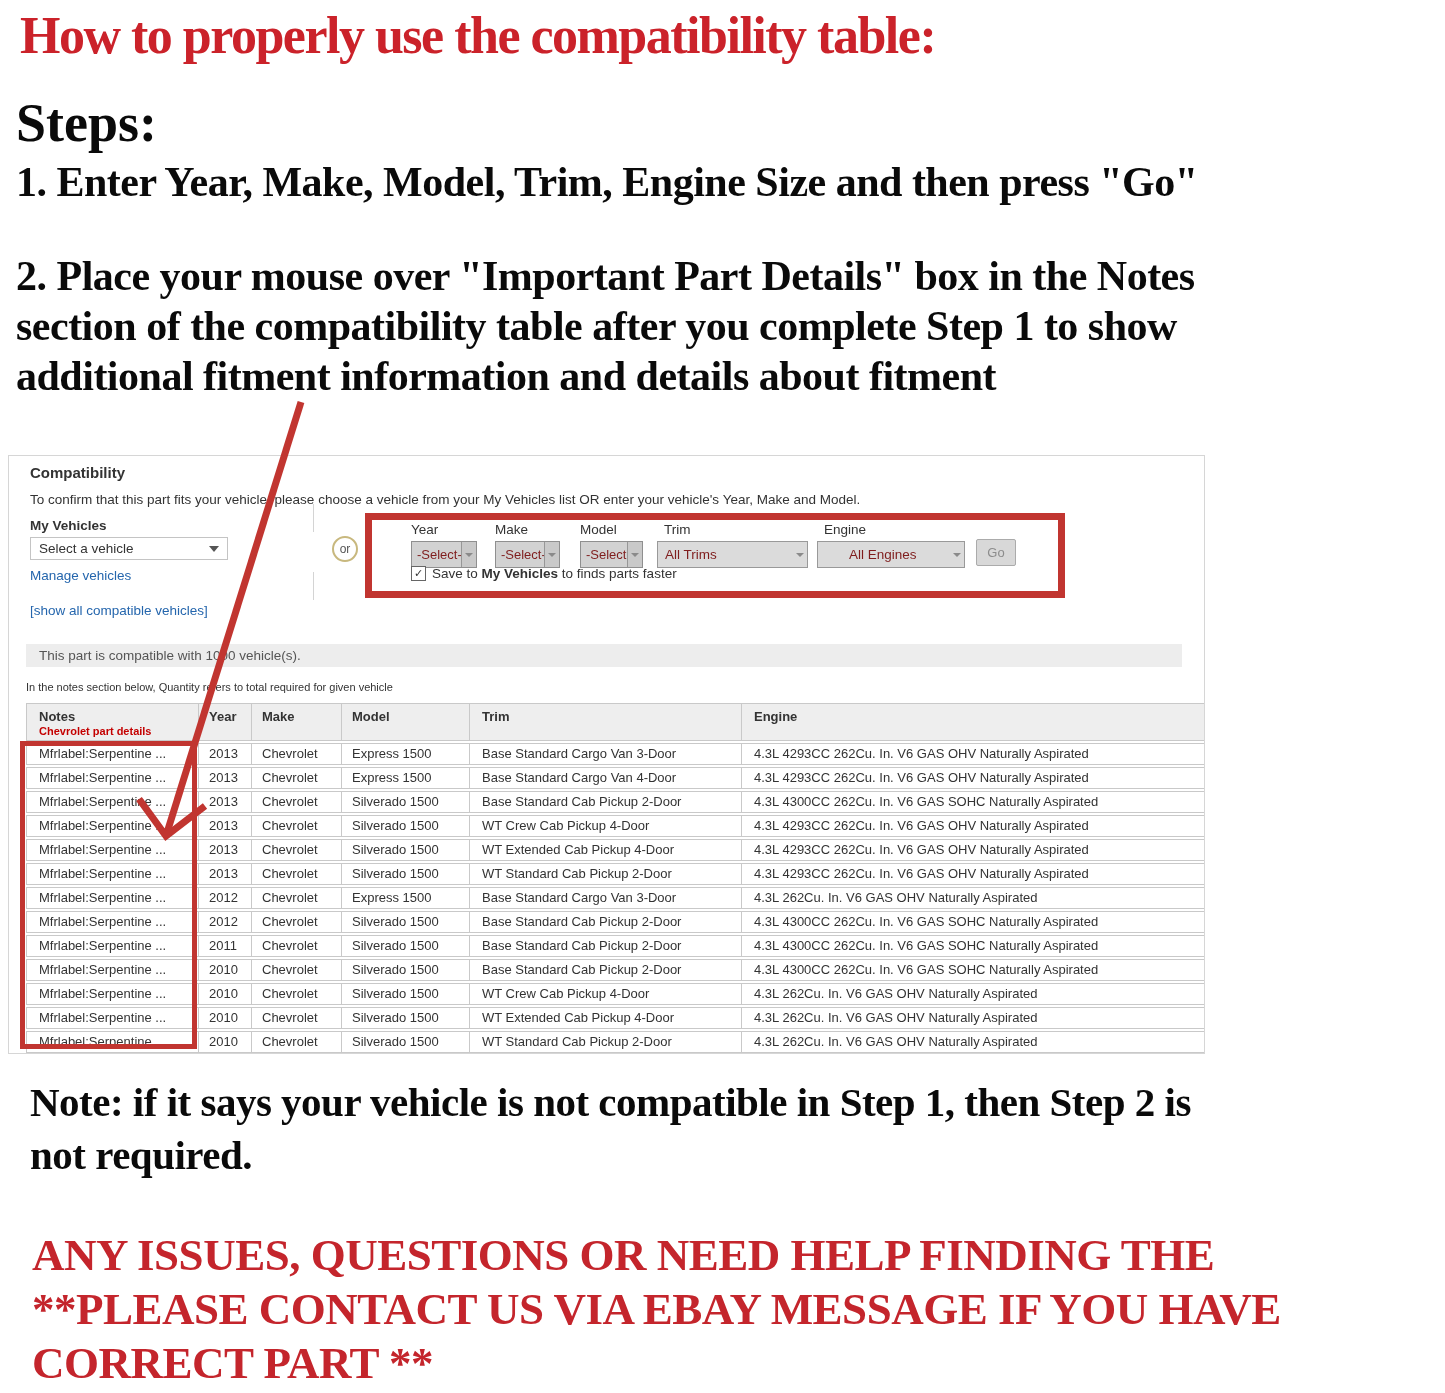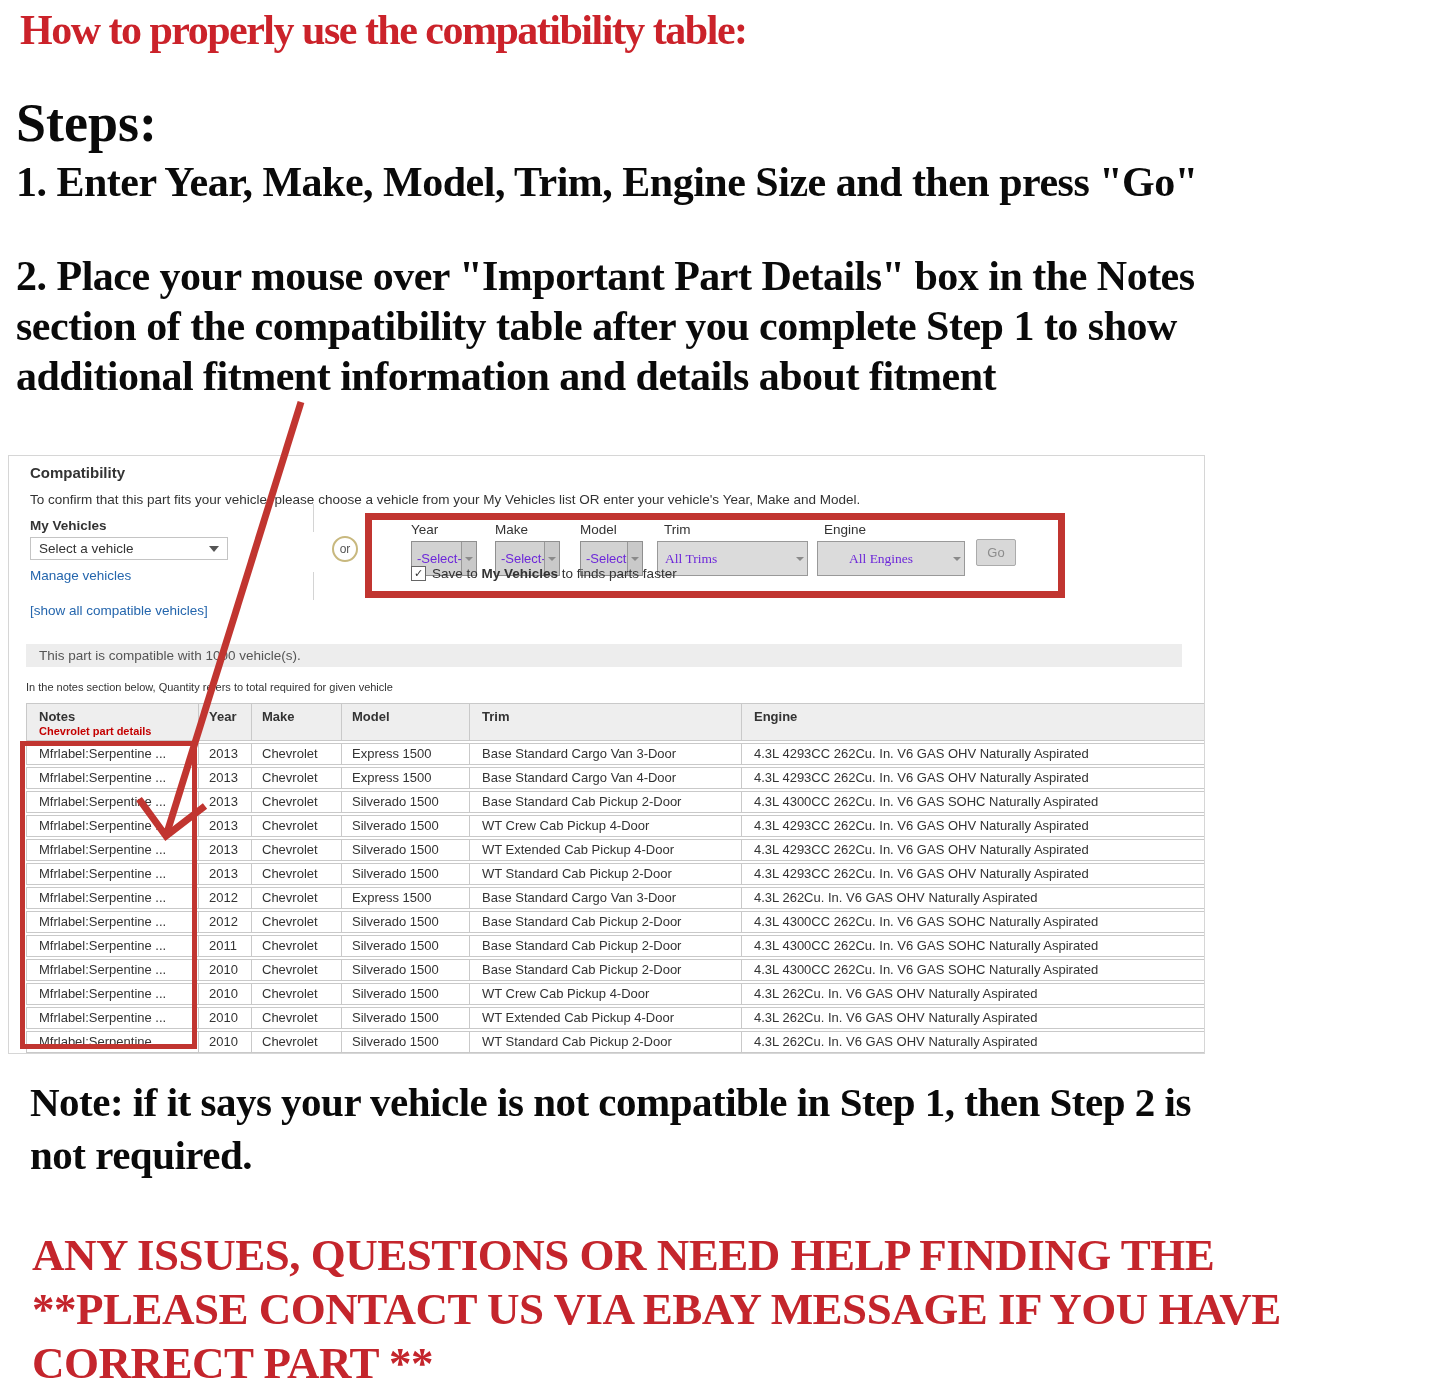--- a/index.html
+++ b/index.html
@@ -1,21 +1,21 @@
 <!DOCTYPE html>
 <html><head>
 <meta charset="utf-8">
 <style>
   html,body{margin:0;padding:0;background:#fff;}
   body{position:relative;width:1445px;height:1393px;overflow:hidden;
        font-family:"Liberation Sans","DejaVu Sans",sans-serif;}
   .abs{position:absolute;}
   
   .serif{font-family:"Liberation Serif","DejaVu Serif",serif;font-weight:bold;color:#0a0a0a;}
-  .main-heading{left:20px;top:6px;font-size:42px;letter-spacing:-1.5px;color:#cb222a;white-space:nowrap;}
+  .main-heading{left:20px;top:6px;font-size:52px;letter-spacing:-1.5px;color:#cb222a;white-space:nowrap;}
   .steps-heading{left:16px;top:92px;font-size:54px;}
   .step1{left:16px;top:158px;font-size:42px;letter-spacing:-0.5px;white-space:nowrap;}
   .step2{left:16px;top:251px;font-size:42px;line-height:50px;letter-spacing:-0.5px;white-space:nowrap;}
   .note-text{left:30px;top:1076px;font-size:41px;line-height:53px;letter-spacing:-0.5px;white-space:nowrap;}
   .contact-text{left:32px;top:1228px;font-size:45px;line-height:54px;color:#c4252c;letter-spacing:-0.5px;white-space:nowrap;}
   
   .panel{left:8px;top:455px;width:1195px;height:597px;background:#fff;border:1px solid #d6d6d6;overflow:hidden;color:#333;}
   .w-title{left:21px;top:8px;font-size:15px;font-weight:bold;}
   .w-desc{left:21px;top:36px;font-size:13.5px;}
   .mv-label{left:21px;top:62px;font-size:13.5px;font-weight:bold;}
@@ -25,27 +25,27 @@
   .link{font-size:13.5px;color:#2566ad;cursor:pointer;}
   .manage-link{left:21px;top:112px;}
   .showall-link{left:21px;top:147px;}
   .divider{width:1px;background:#d4d4d4;left:304px;}
   .div-top{top:48px;height:28px;}
   .div-bot{top:116px;height:28px;}
   .or-circle{left:299px;top:80px;width:22px;height:22px;border:2px solid #c8b87e;border-radius:50%;
              display:flex;align-items:center;justify-content:center;font-size:12px;color:#555;background:#fff;margin-left:24px;}
   .form-annot{left:356px;top:57px;width:686px;height:71px;border:7px solid #c13530;}
   .f-label{font-size:13.5px;color:#333;top:66px;height:16px;}
-  .mini-select,.big-select{top:85px;height:35px;border:1px solid #8f8f8f;background:#d2d2d2;display:flex;align-items:center;
-       box-sizing:border-box;font-size:13px;color:#6d28d9;cursor:pointer;}
+  .mini-select,.big-select{top:85px;height:27px;border:1px solid #8f8f8f;background:#d2d2d2;display:flex;align-items:center;
+       box-sizing:border-box;font-size:13px;color:#7f1d1d;cursor:pointer;}
   .mini-select .txt,.big-select .txt{flex:1;padding-left:5px;white-space:nowrap;overflow:hidden;}
   .arrow-cell{width:14px;align-self:stretch;border-left:1px solid #979797;background:#c9c9c9;
               display:flex;align-items:center;justify-content:center;}
   .chev{width:0;height:0;border-left:4px solid transparent;border-right:4px solid transparent;border-top:4px solid #8a8a8a;}
-  .big-select{background:#dbdbdb;border-color:#999;font-family:Liberation Serif, serif;}
+  .big-select{background:#dbdbdb;border-color:#999;}
   .big-select .txt{padding-left:7px;font-size:13.5px;}
   .go-btn{left:967px;top:83px;width:38px;height:25px;background:#d8d8d8;border:1px solid #ababab;border-radius:2px;
           font-size:13px;color:#8c8c8c;display:flex;align-items:center;justify-content:center;cursor:pointer;}
   .save-row{left:402px;top:110px;display:flex;align-items:center;font-size:13.5px;}
   .checkbox{width:13px;height:13px;border:1px solid #666;background:#fff;display:flex;align-items:center;justify-content:center;
             font-size:11px;color:#333;margin-right:6px;cursor:pointer;}
   .banner{left:17px;top:188px;width:1156px;height:23px;background:#ededed;font-size:13.5px;color:#555;
           line-height:23px;padding-left:13px;box-sizing:border-box;}
   .notes-hint{left:17px;top:225px;font-size:11px;color:#333;}
   

